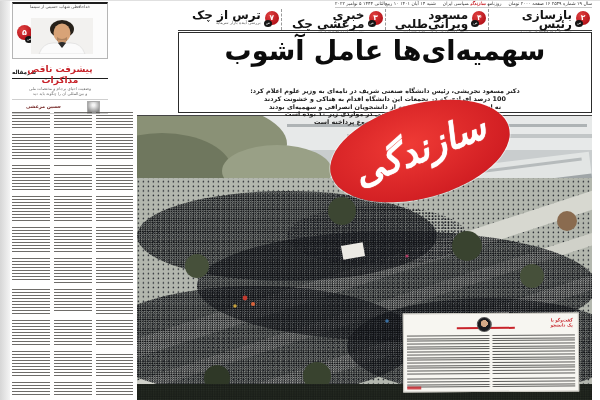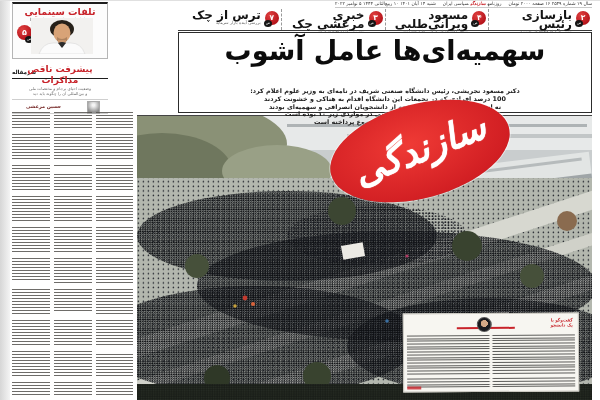--- a/index.html
+++ b/index.html
@@ -199,21 +199,20 @@
       <div class="inset-redline"></div>
       <div class="inset-avatar"></div>
     </div>
     <div class="inset-body mtx-dense">
       <div class="inset-gap"></div>
     </div>
     <div class="inset-sig"></div>
   </div>
 
   <div class="cinema">
-    <div class="cinema-title">تلفات سینمایی</div>
     <div class="cinema-sub">خداحافظی شهاب حسینی از سینما</div>
     <span class="cinema-badge">۵</span>
     <span class="cinema-badge-sub">ص</span>
     <div class="portrait">
       <svg width="62" height="36" viewBox="0 0 62 36" xmlns="http://www.w3.org/2000/svg">
         <rect width="62" height="36" fill="#f2f1ef"></rect>
         <ellipse cx="31" cy="11" rx="12" ry="9" fill="#262019"></ellipse>
         <ellipse cx="31" cy="15" rx="8.5" ry="9.5" fill="#d8a377"></ellipse>
         <ellipse cx="31" cy="20" rx="6.5" ry="5" fill="#caa  " opacity="0"></ellipse>
         <path d="M26 19 q5 4 10 0 l0 4 q-5 3 -10 0 z" fill="#8c6a4d" opacity="0.55"></path>

